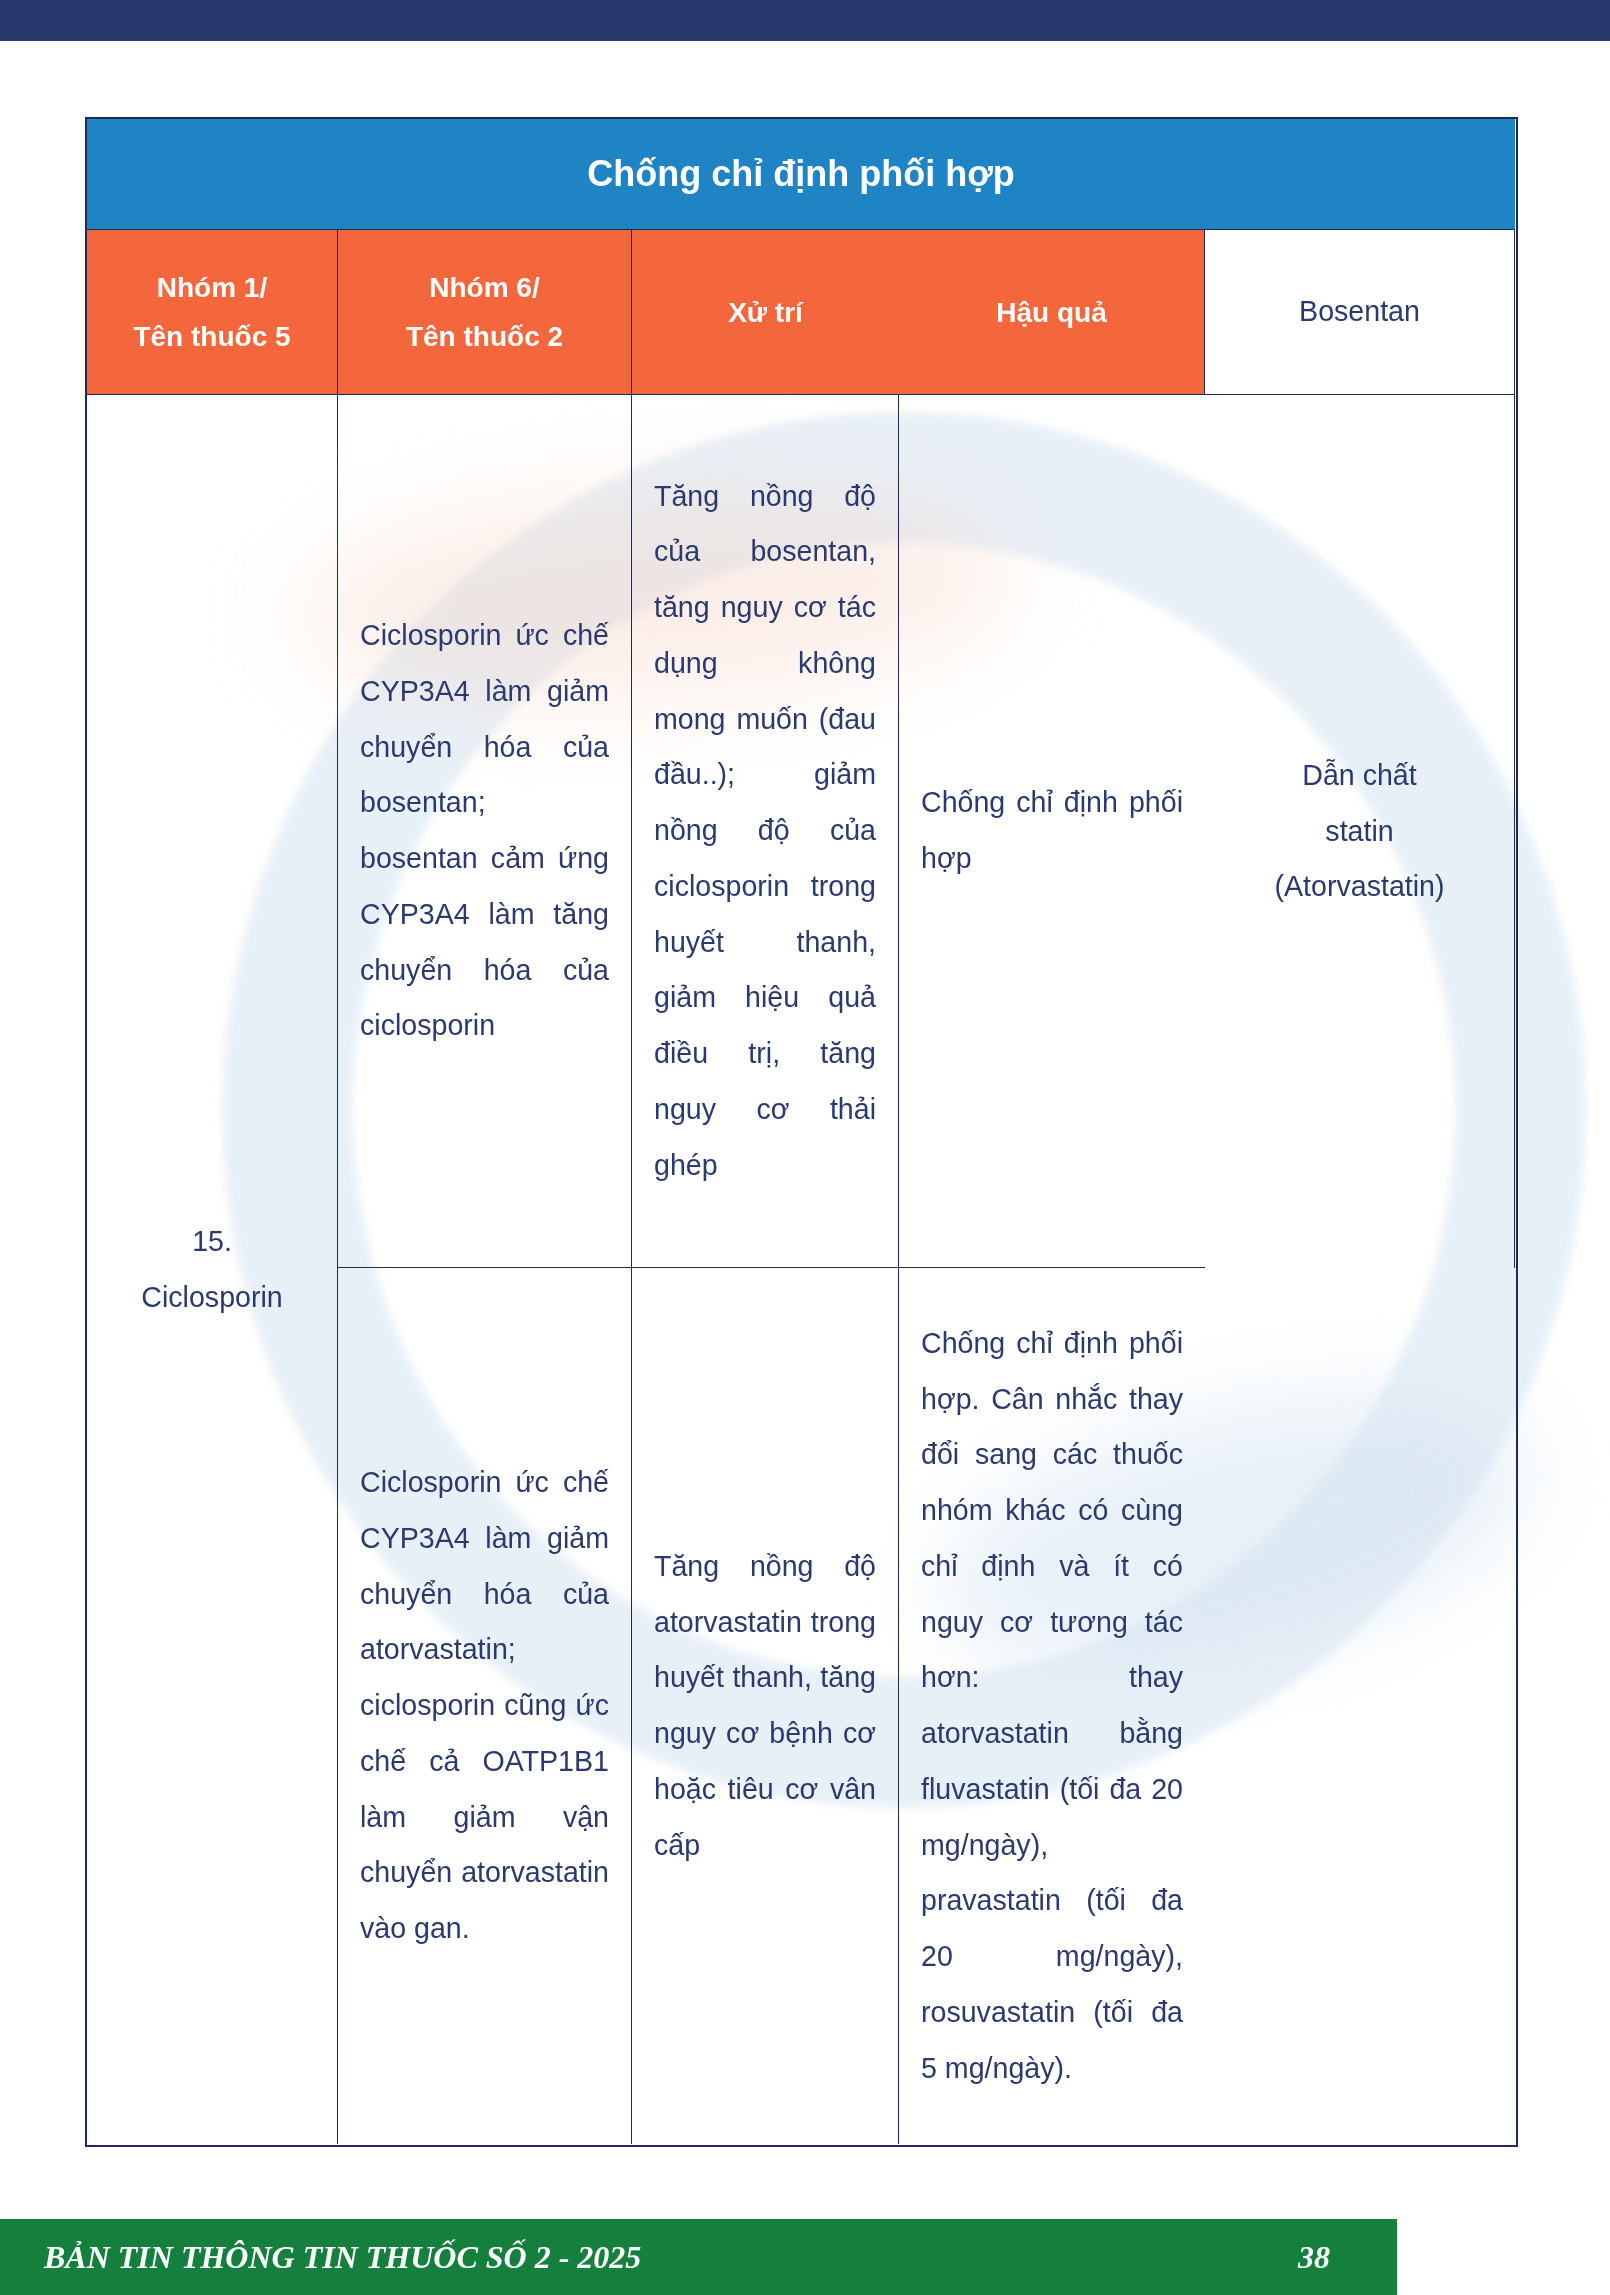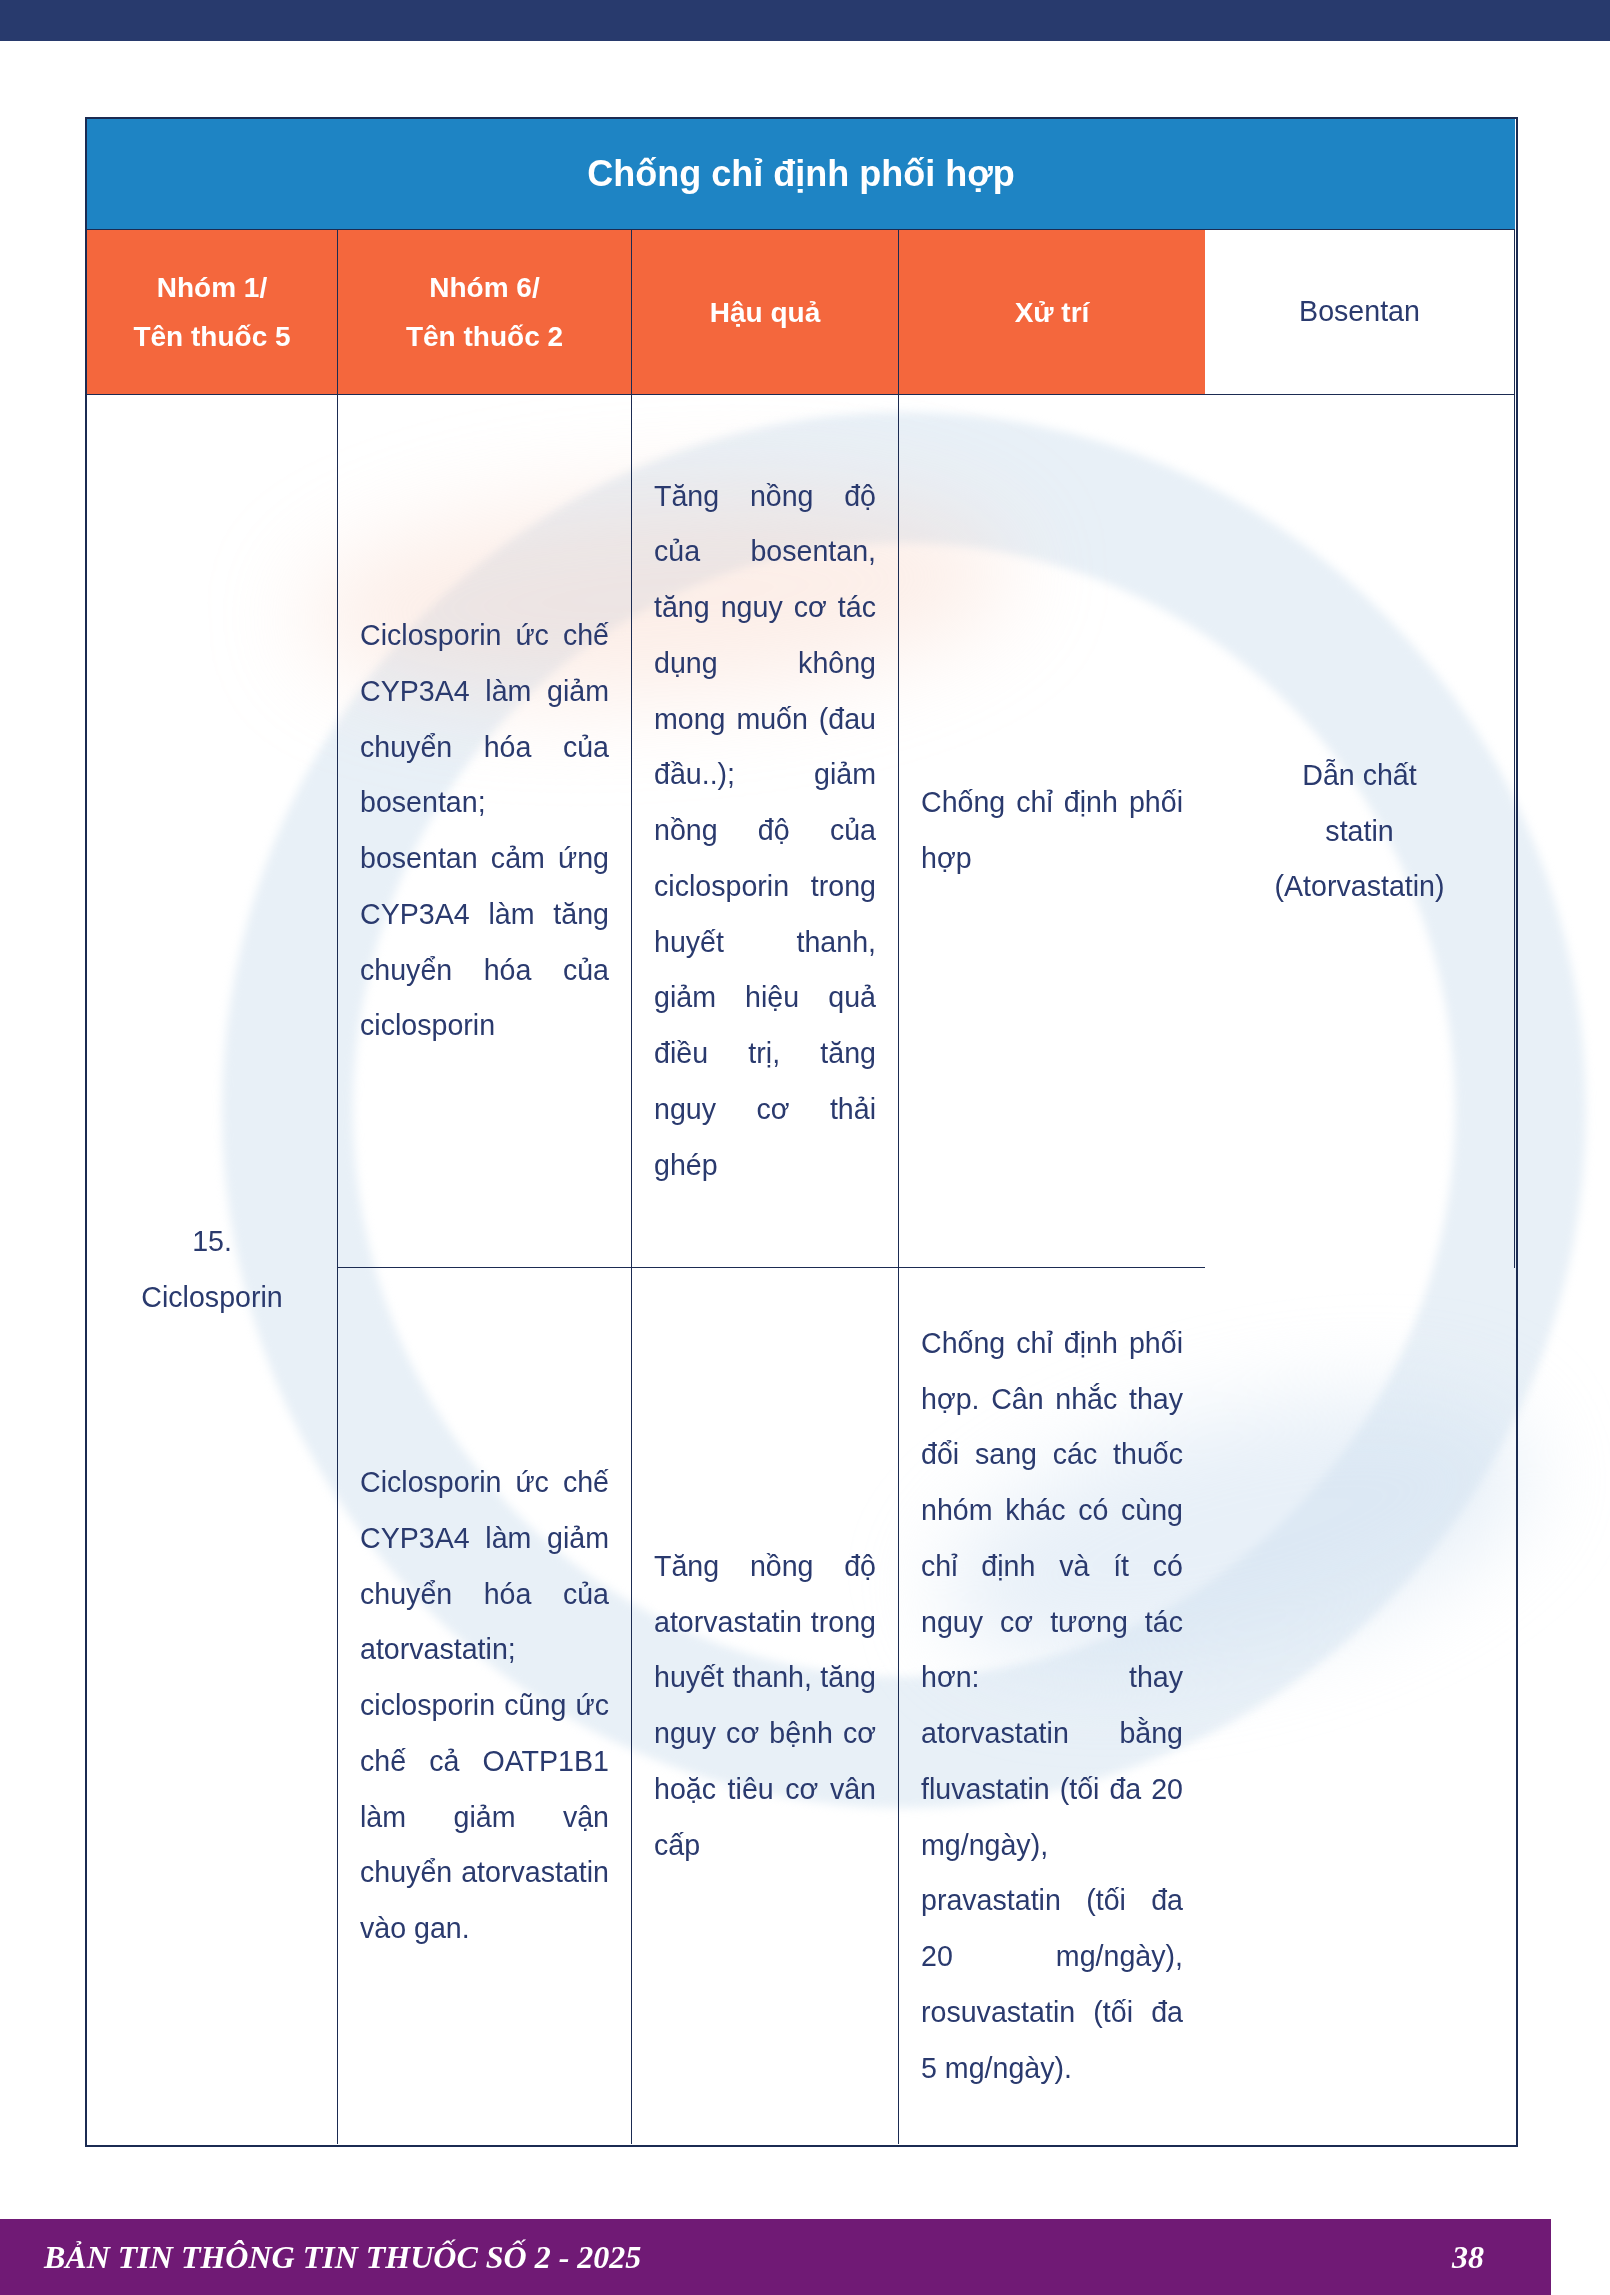--- a/index.html
+++ b/index.html
@@ -77,22 +77,22 @@
     width:100%;
     color:#2a3a6e;
     font-size:28.6px; line-height:1.95;
     text-align:justify;
   }
   .center-txt { text-align:center; }
   .center-txt .ln { display:block; }
   
   .footer {
     position:absolute; left:0; top:2219px;
-    width:1551px; height:77px;
-    background:#701a75;
+    width:1397px; height:77px;
+    background:#15803d;
     display:flex; align-items:center; justify-content:space-between;
     padding:0 67px 0 44px;
     color:#ffffff;
     font-family:"Liberation Serif", serif;
     font-weight:bold; font-style:italic;
     font-size:32px;
   }
 </style>
 </head>
 <body>
@@ -116,28 +116,28 @@
         <span class="ln">Nhóm 1/</span>
         <span class="ln">Tên thuốc 5</span>
       </div>
     </div>
     <div class="cell head-cell">
       <div>
         <span class="ln">Nhóm 6/</span>
         <span class="ln">Tên thuốc 2</span>
       </div>
     </div>
+    <div class="cell head-cell no-r">
+      <div>
+        <span class="ln">Xử trí</span>
+      </div>
+    </div>
     <div class="cell head-cell">
       <div>
         <span class="ln">Hậu quả</span>
-      </div>
-    </div>
-    <div class="cell head-cell no-r">
-      <div>
-        <span class="ln">Xử trí</span>
       </div>
     </div>
 
     <div class="cell group-cell">
       <div class="body-txt center-txt">
         <span class="ln">15.</span>
         <span class="ln">Ciclosporin</span>
       </div>
     </div>
 

